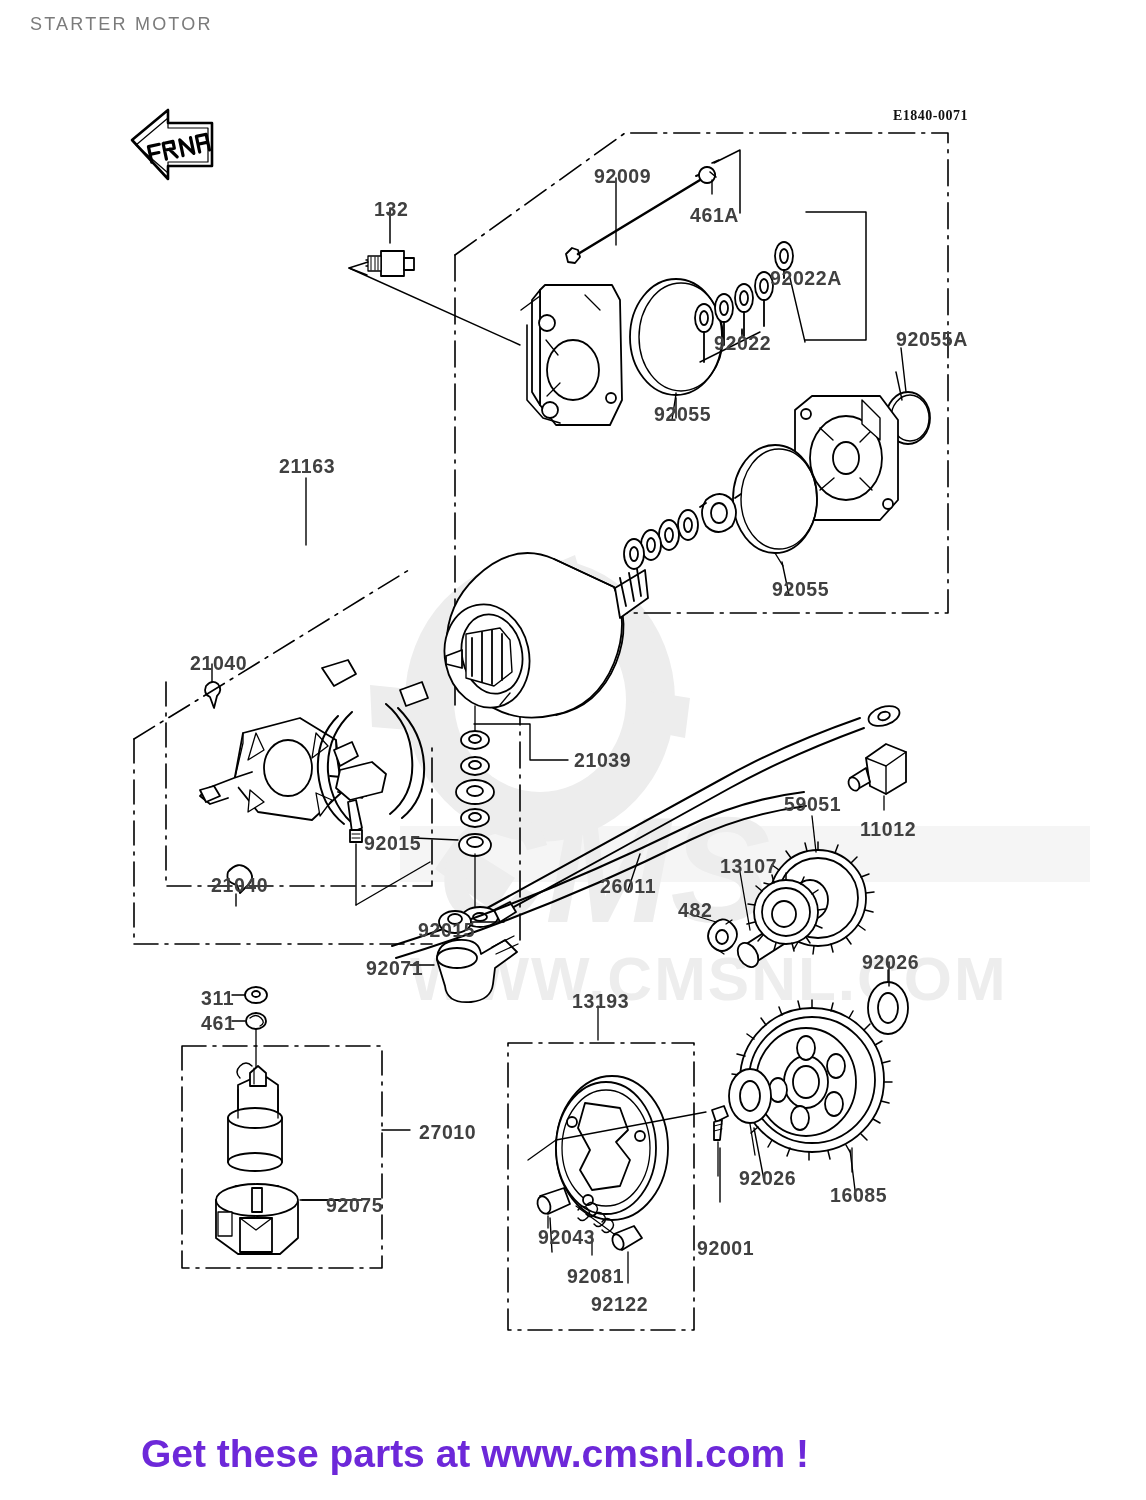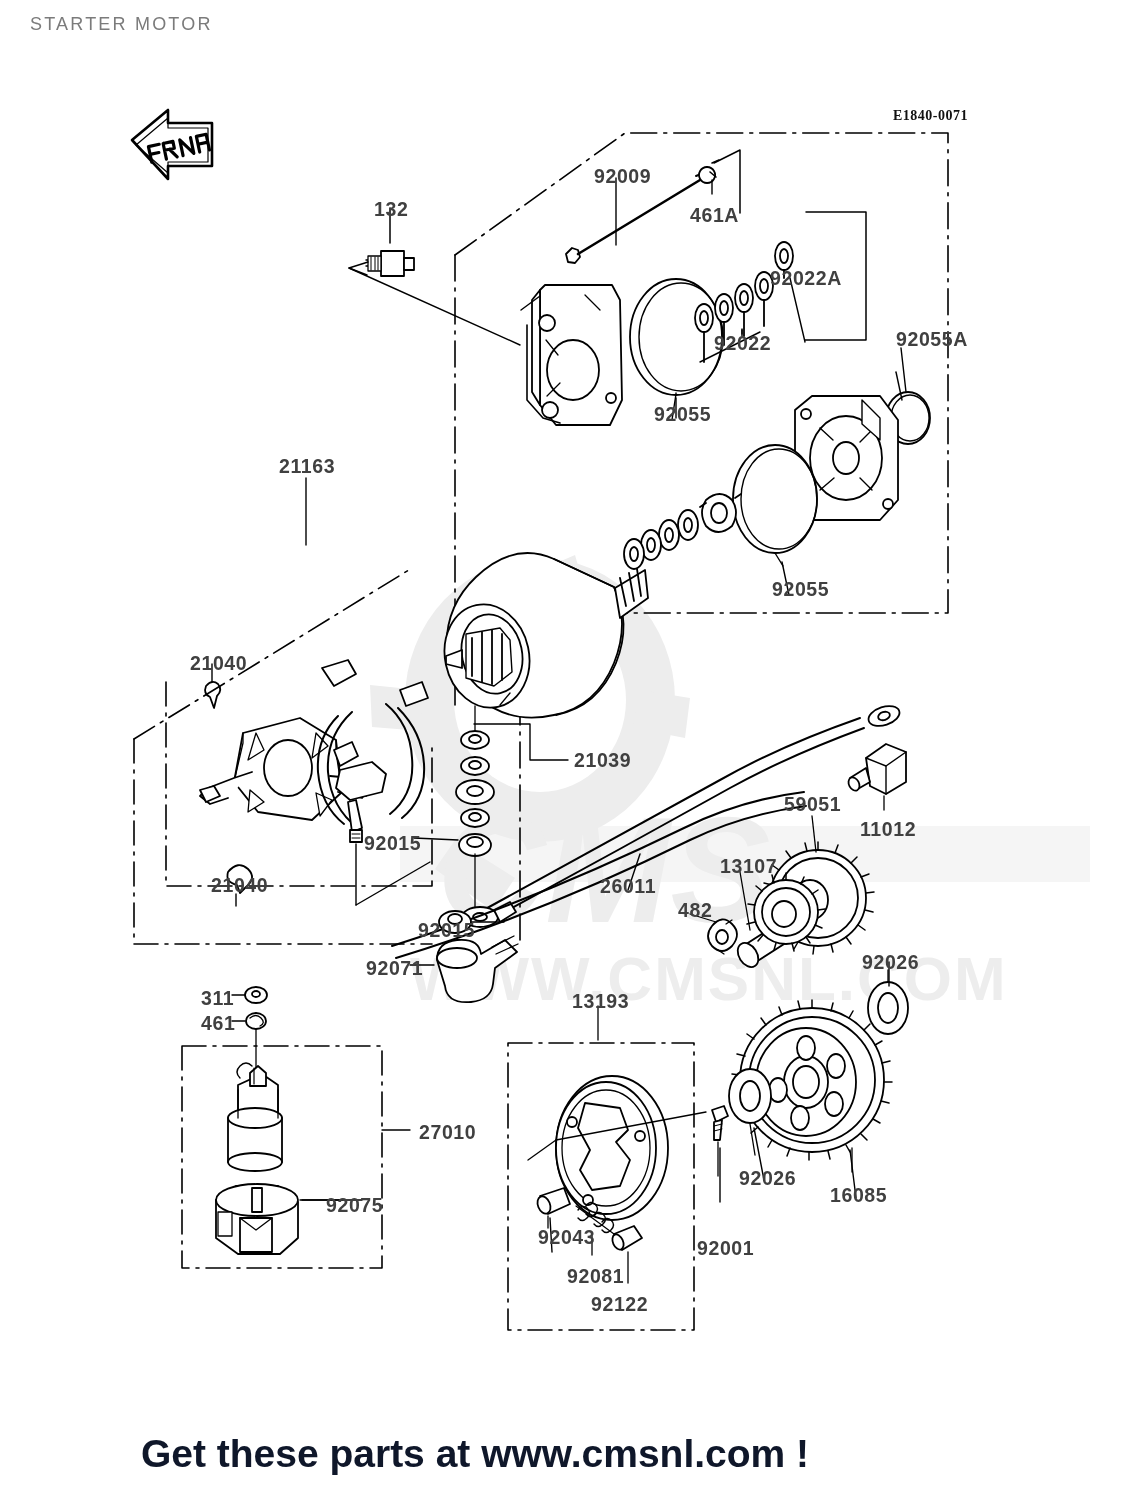--- a/index.html
+++ b/index.html
@@ -2,21 +2,21 @@
 <html><head>
 <meta charset="utf-8">
 <title>STARTER MOTOR</title>
 <style>
   html,body{margin:0;padding:0;background:#fff;}
   body{width:1146px;height:1500px;position:relative;font-family:"Liberation Sans",sans-serif;overflow:hidden;}
   #page{position:absolute;inset:0;width:1146px;height:1500px;}
 
   .title{position:absolute;left:30px;top:14px;font-size:18px;letter-spacing:2.2px;color:#7b7b7b;font-weight:400;}
   .diagid{position:absolute;left:893px;top:108px;font-size:14px;color:#111;letter-spacing:0.5px;font-family:"Liberation Serif",serif;font-weight:700;}
-  .footer{position:absolute;left:0;top:1432px;width:950px;text-align:center;color:#0f172a;font-size:39px;font-weight:700;letter-spacing:0px;}
+  .footer{position:absolute;left:0;top:1432px;width:950px;text-align:center;color:#6d28d9;font-size:39px;font-weight:700;letter-spacing:0px;}
 
   .lbl{position:absolute;font-size:19.5px;font-weight:700;color:#404040;letter-spacing:0.6px;white-space:nowrap;font-family:"Liberation Sans",sans-serif;}
 
   svg.art{position:absolute;left:0;top:0;width:1146px;height:1500px;}
   .wm{position:absolute;left:0;top:0;width:1146px;height:1500px;opacity:1;}
 </style>
 </head>
 <body>
 
 <div id="page">

